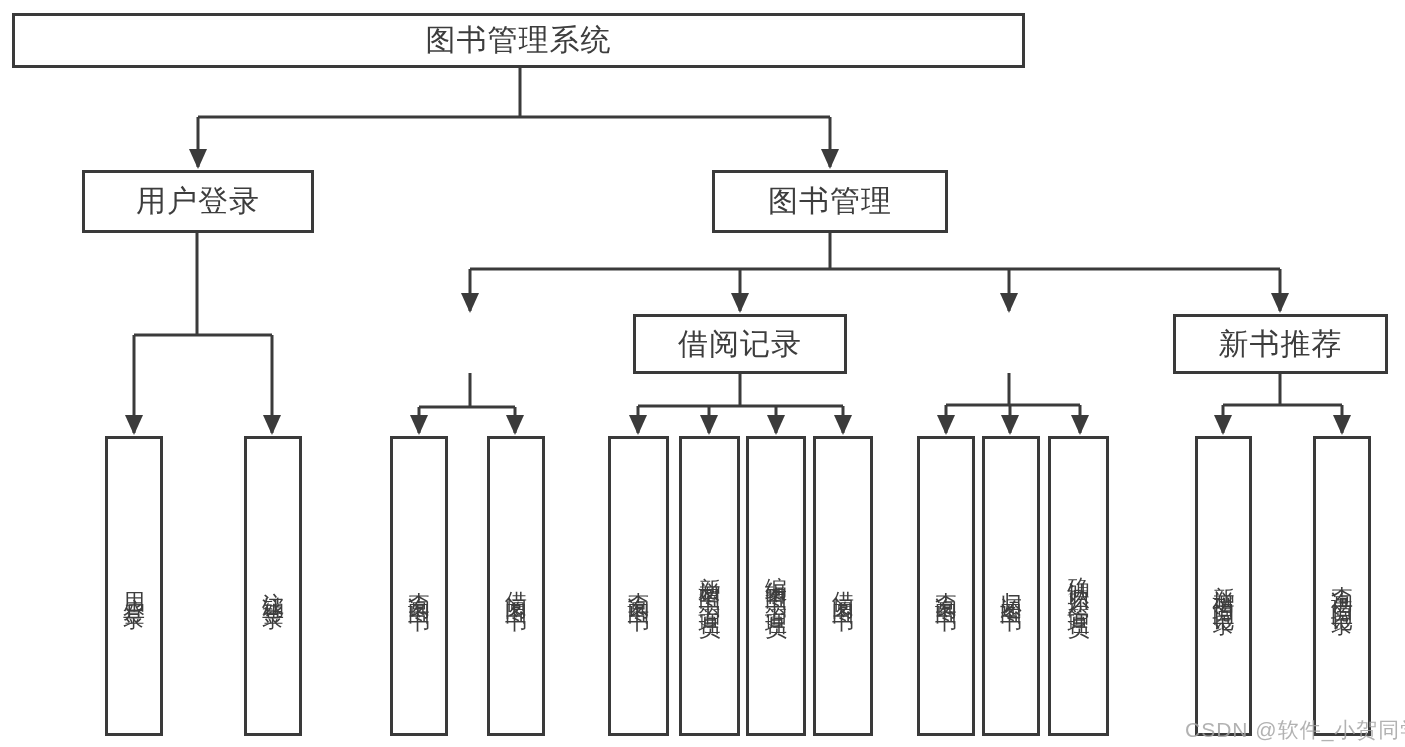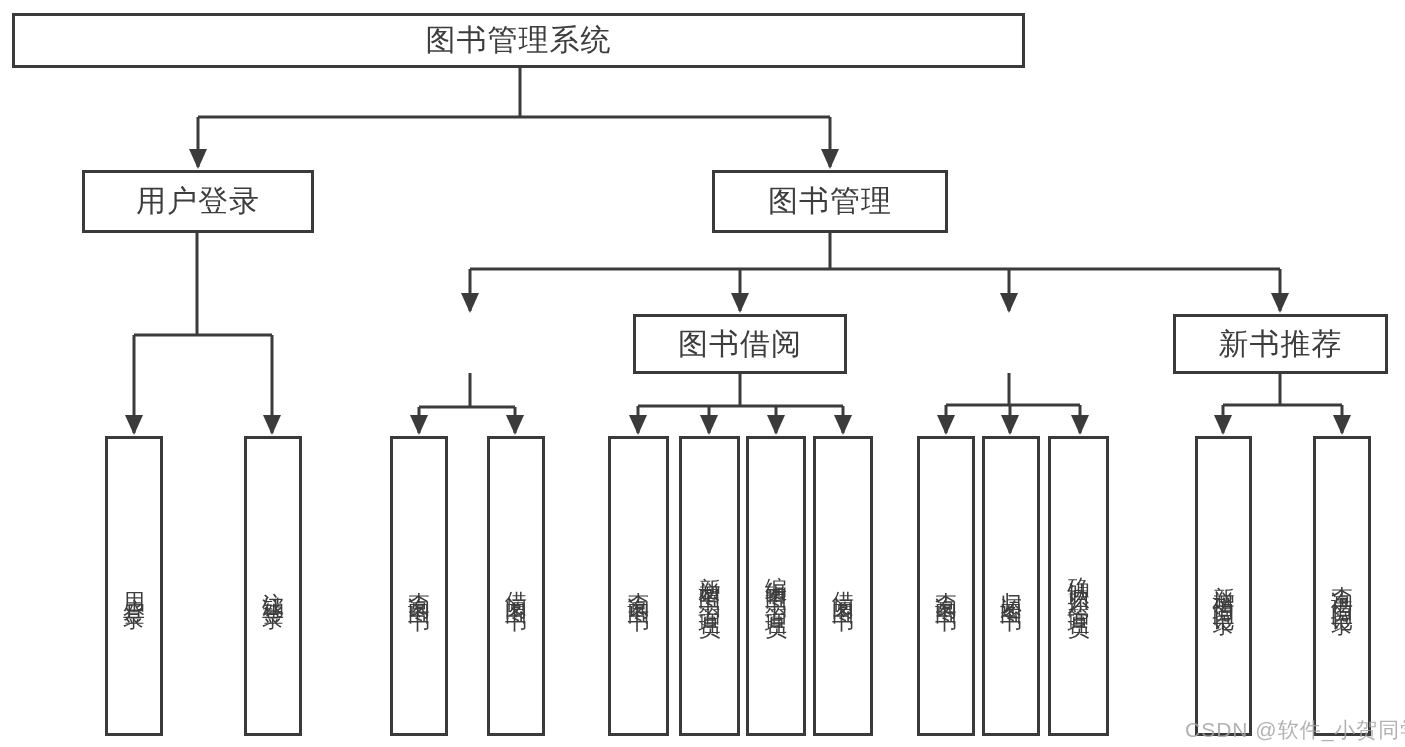--- a/index.html
+++ b/index.html
@@ -126,21 +126,21 @@
     <path class="wire" d="M1280,373 V405 M1223,405 H1342"></path>
     <line class="wire" x1="1223" y1="405" x2="1223" y2="433" marker-end="url(#arrow)"></line>
     <line class="wire" x1="1342" y1="405" x2="1342" y2="433" marker-end="url(#arrow)"></line>
   </svg>
 
   <div class="hbox n-root">图书管理系统</div>
 
   <div class="hbox n-login">用户登录</div>
   <div class="hbox n-mgmt">图书管理</div>
 
-  <div class="hbox n-l3 n-l3b">图书借阅</div>
+  <div class="hbox n-l3 n-l3b">借阅记录</div>
   <div class="hbox n-l3 n-l3d">新书推荐</div>
 
   <div class="vbox leaf lf-a1">用户登录</div>
   <div class="vbox leaf lf-a2">注销登录</div>
 
   <div class="vbox leaf lf-b1">查询图书</div>
   <div class="vbox leaf lf-b2">借阅图书</div>
 
   <div class="vbox leaf lf-c1">查询图书</div>
   <div class="vbox leaf lf-c2">新增图书（管理员）</div>

